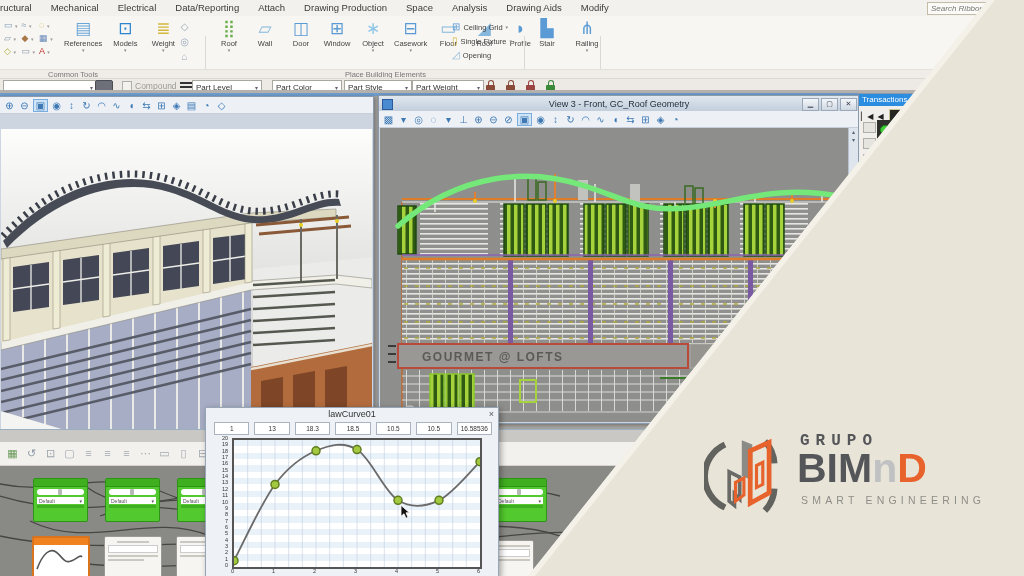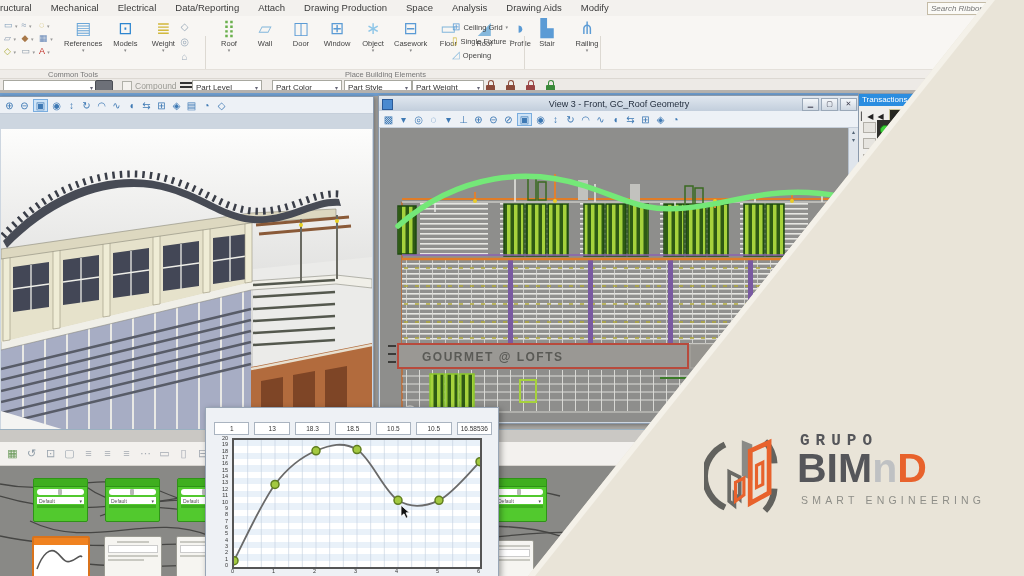--- a/index.html
+++ b/index.html
@@ -684,20 +684,24 @@
       </div>
       <div class="wnode" style="left:492px;top:74px;width:36px">
         <div class="tl"></div>
           <div class="dd2"></div>
           <div class="tl"></div>
       </div>
     </div>
   </div>
 
   <div class="abs" id="lcdlg">
+    <div id="lctitle">
+      <span>lawCurve01</span>
+      <span id="lcclose">×</span>
+    </div>
     <div id="lcboxes">
         <div class="lcv">1</div>
         <div class="lcv">13</div>
         <div class="lcv">18.3</div>
         <div class="lcv">18.5</div>
         <div class="lcv">10.5</div>
         <div class="lcv">10.5</div>
         <div class="lcv">16.58536</div>
       </div>
     <div id="lcplot">

